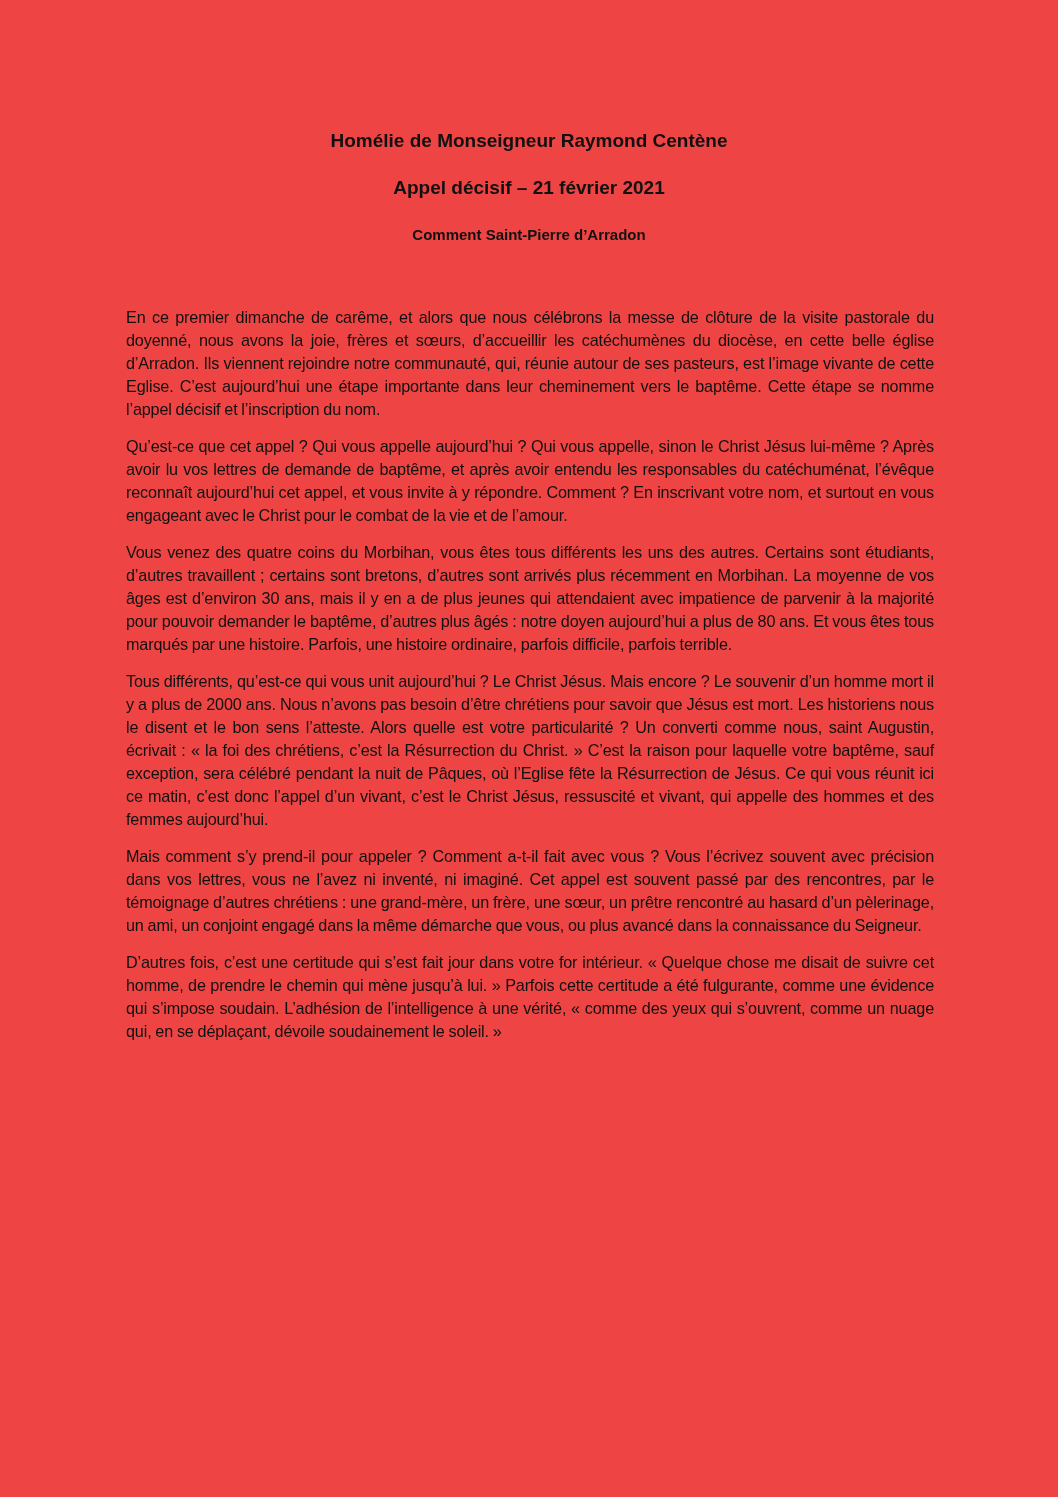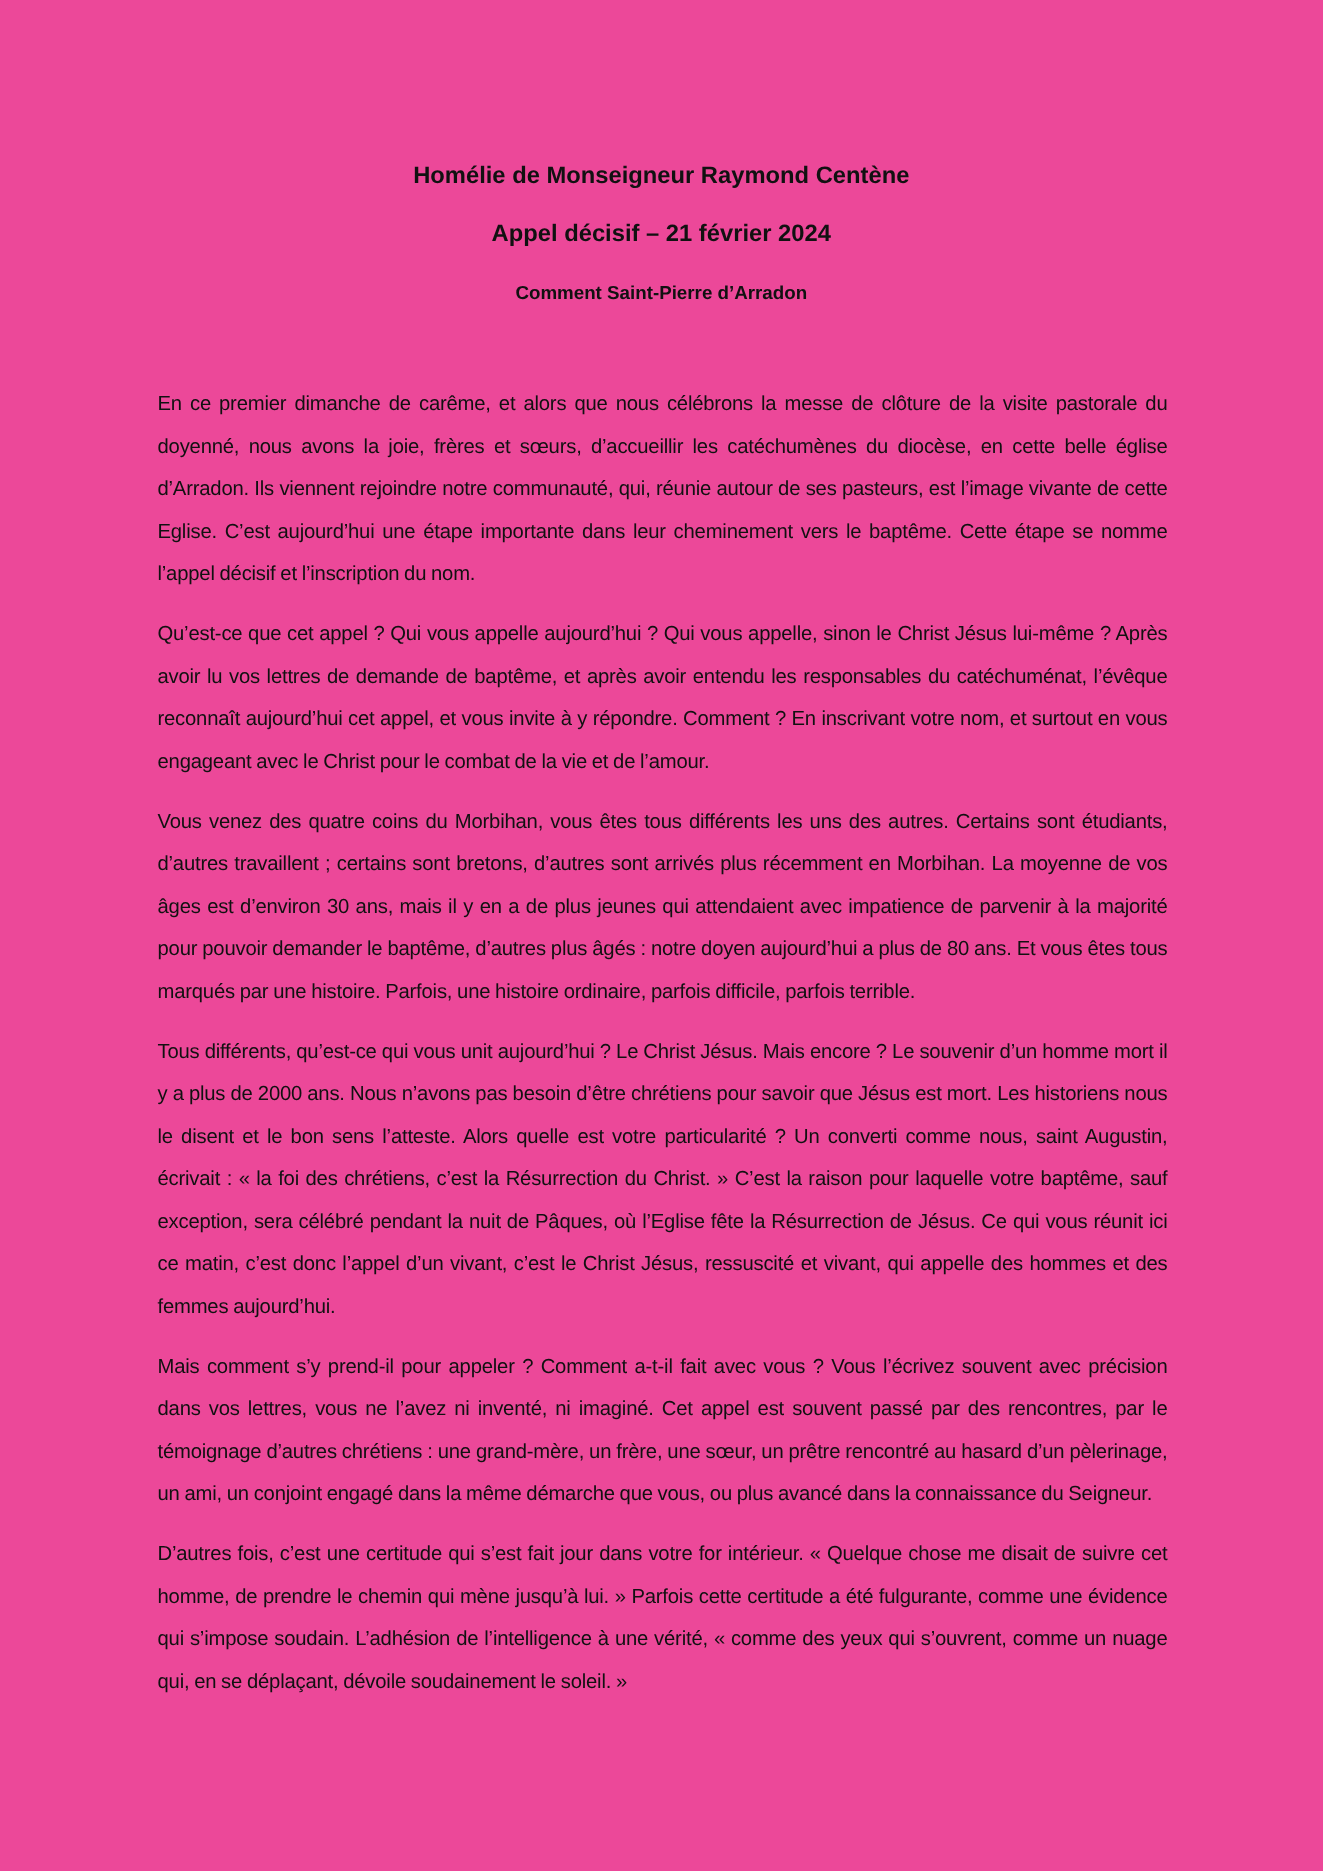--- a/index.html
+++ b/index.html
@@ -13,21 +13,21 @@
     position: relative;
     overflow: hidden;
     font-family: "Liberation Sans", sans-serif;
     color: #111111;
   }
   .page {
     position: absolute;
     left: 0; top: 0;
     width: 1058px;
     height: 1497px;
-    background: #ec4899;
+    background: #ef4444;
   }
   .title {
     position: absolute;
     left: 0; right: 0;
     text-align: center;
     font-weight: bold;
     margin: 0;
     color: #111111;
   }
   .title-1 { top: 130px; font-size: 19px; }
@@ -35,32 +35,32 @@
   .title-3 { top: 226px; font-size: 15px; }
   .body-text {
     position: absolute;
     left: 126px;
     width: 808px;
     top: 306px;
   }
   .para {
     margin: 0 0 14px 0;
     font-size: 16.2px;
-    line-height: 34px;
+    line-height: 23px;
     text-align: justify;
     letter-spacing: -0.15px;
     word-spacing: -0.5px;
   }
 </style>
 </head>
 <body>
 
 <div class="page">
   <h1 class="title title-1">Homélie de Monseigneur Raymond Centène</h1>
-  <h2 class="title title-2">Appel décisif – 21 février 2024</h2>
+  <h2 class="title title-2">Appel décisif – 21 février 2021</h2>
   <h3 class="title title-3">Comment Saint-Pierre d’Arradon</h3>
 
   <div class="body-text">
     <p class="para">En ce premier dimanche de carême, et alors que nous célébrons la messe de clôture de la visite pastorale du doyenné, nous avons la joie, frères et sœurs, d’accueillir les catéchumènes du diocèse, en cette belle église d’Arradon. Ils viennent rejoindre notre communauté, qui, réunie autour de ses pasteurs, est l’image vivante de cette Eglise. C’est aujourd’hui une étape importante dans leur cheminement vers le baptême. Cette étape se nomme l’appel décisif et l’inscription du nom.</p>
     <p class="para">Qu’est-ce que cet appel ? Qui vous appelle aujourd’hui ? Qui vous appelle, sinon le Christ Jésus lui-même ? Après avoir lu vos lettres de demande de baptême, et après avoir entendu les responsables du catéchuménat, l’évêque reconnaît aujourd’hui cet appel, et vous invite à y répondre. Comment ? En inscrivant votre nom, et surtout en vous engageant avec le Christ pour le combat de la vie et de l’amour.</p>
     <p class="para">Vous venez des quatre coins du Morbihan, vous êtes tous différents les uns des autres. Certains sont étudiants, d’autres travaillent ; certains sont bretons, d’autres sont arrivés plus récemment en Morbihan. La moyenne de vos âges est d’environ 30 ans, mais il y en a de plus jeunes qui attendaient avec impatience de parvenir à la majorité pour pouvoir demander le baptême, d’autres plus âgés : notre doyen aujourd’hui a plus de 80 ans. Et vous êtes tous marqués par une histoire. Parfois, une histoire ordinaire, parfois difficile, parfois terrible.</p>
     <p class="para">Tous différents, qu’est-ce qui vous unit aujourd’hui ? Le Christ Jésus. Mais encore ? Le souvenir d’un homme mort il y a plus de 2000 ans. Nous n’avons pas besoin d’être chrétiens pour savoir que Jésus est mort. Les historiens nous le disent et le bon sens l’atteste. Alors quelle est votre particularité ? Un converti comme nous, saint Augustin, écrivait : « la foi des chrétiens, c’est la Résurrection du Christ. » C’est la raison pour laquelle votre baptême, sauf exception, sera célébré pendant la nuit de Pâques, où l’Eglise fête la Résurrection de Jésus. Ce qui vous réunit ici ce matin, c’est donc l’appel d’un vivant, c’est le Christ Jésus, ressuscité et vivant, qui appelle des hommes et des femmes aujourd’hui.</p>
     <p class="para">Mais comment s’y prend-il pour appeler ? Comment a-t-il fait avec vous ? Vous l’écrivez souvent avec précision dans vos lettres, vous ne l’avez ni inventé, ni imaginé. Cet appel est souvent passé par des rencontres, par le témoignage d’autres chrétiens : une grand-mère, un frère, une sœur, un prêtre rencontré au hasard d’un pèlerinage, un ami, un conjoint engagé dans la même démarche que vous, ou plus avancé dans la connaissance du Seigneur.</p>
     <p class="para">D’autres fois, c’est une certitude qui s’est fait jour dans votre for intérieur. « Quelque chose me disait de suivre cet homme, de prendre le chemin qui mène jusqu’à lui. » Parfois cette certitude a été fulgurante, comme une évidence qui s’impose soudain. L’adhésion de l’intelligence à une vérité, « comme des yeux qui s’ouvrent, comme un nuage qui, en se déplaçant, dévoile soudainement le soleil. »</p>
   </div>

